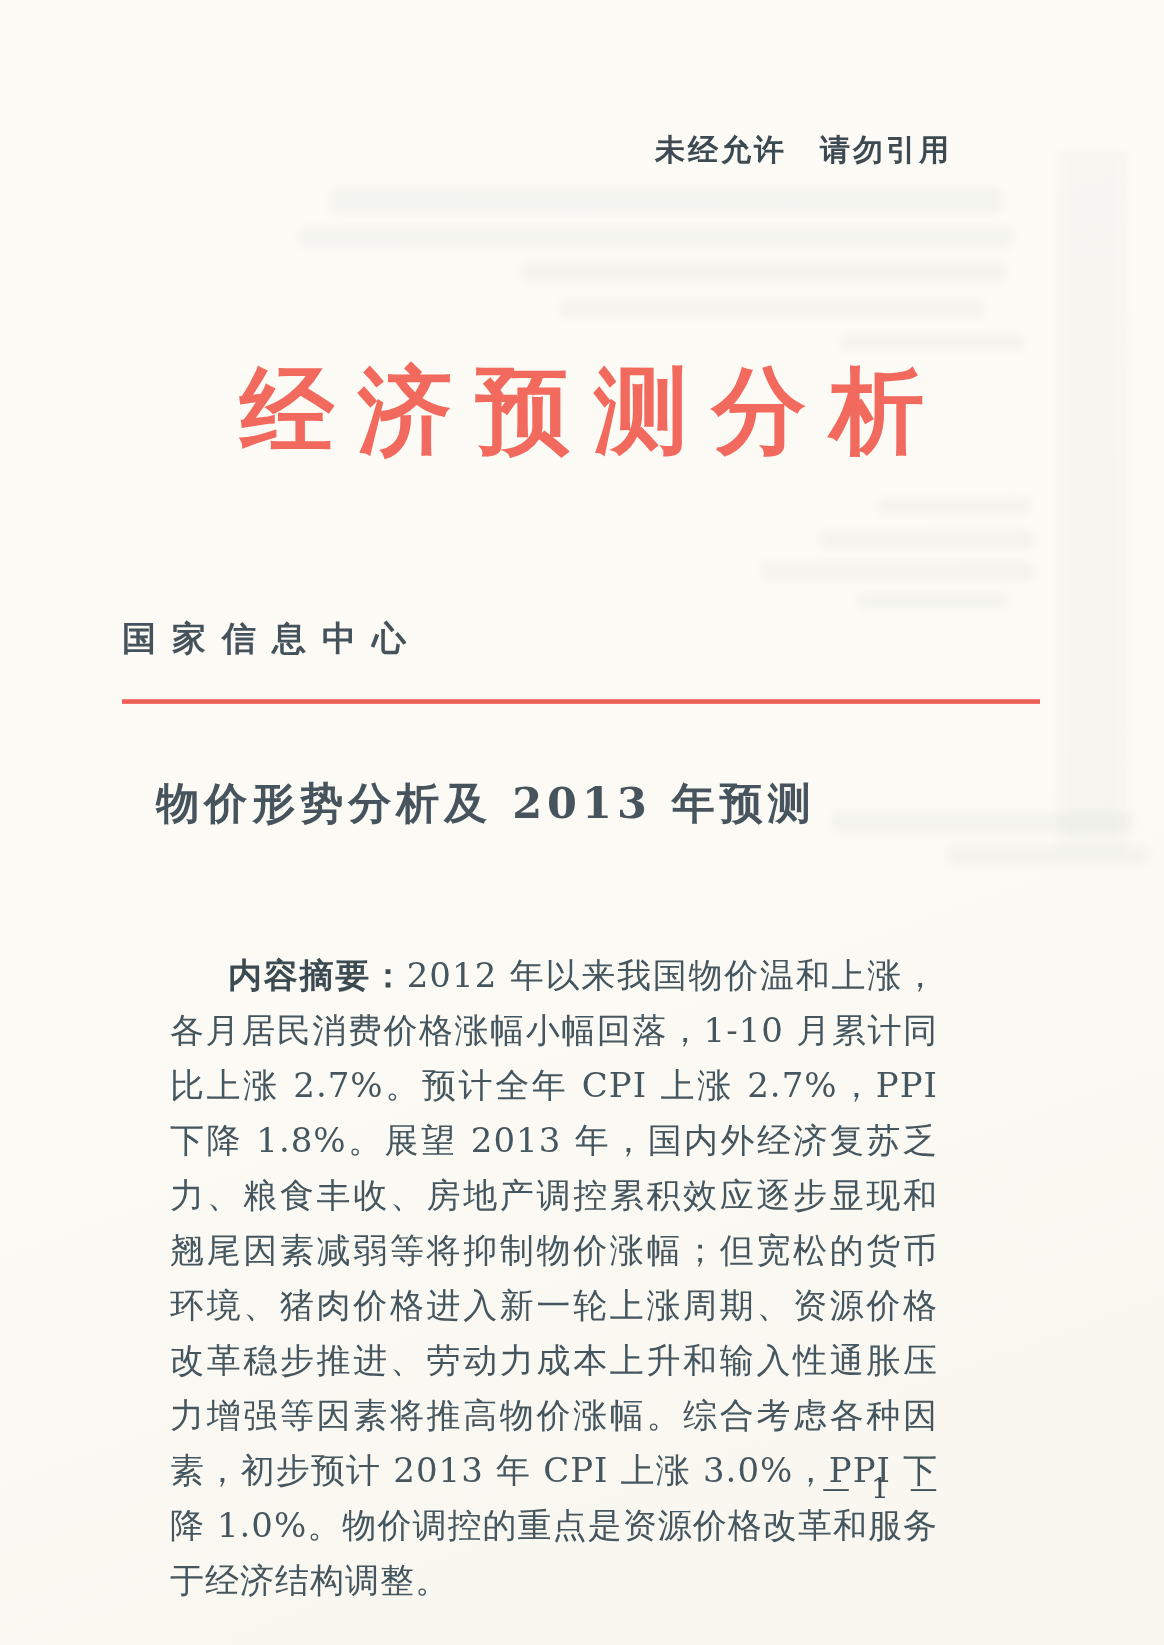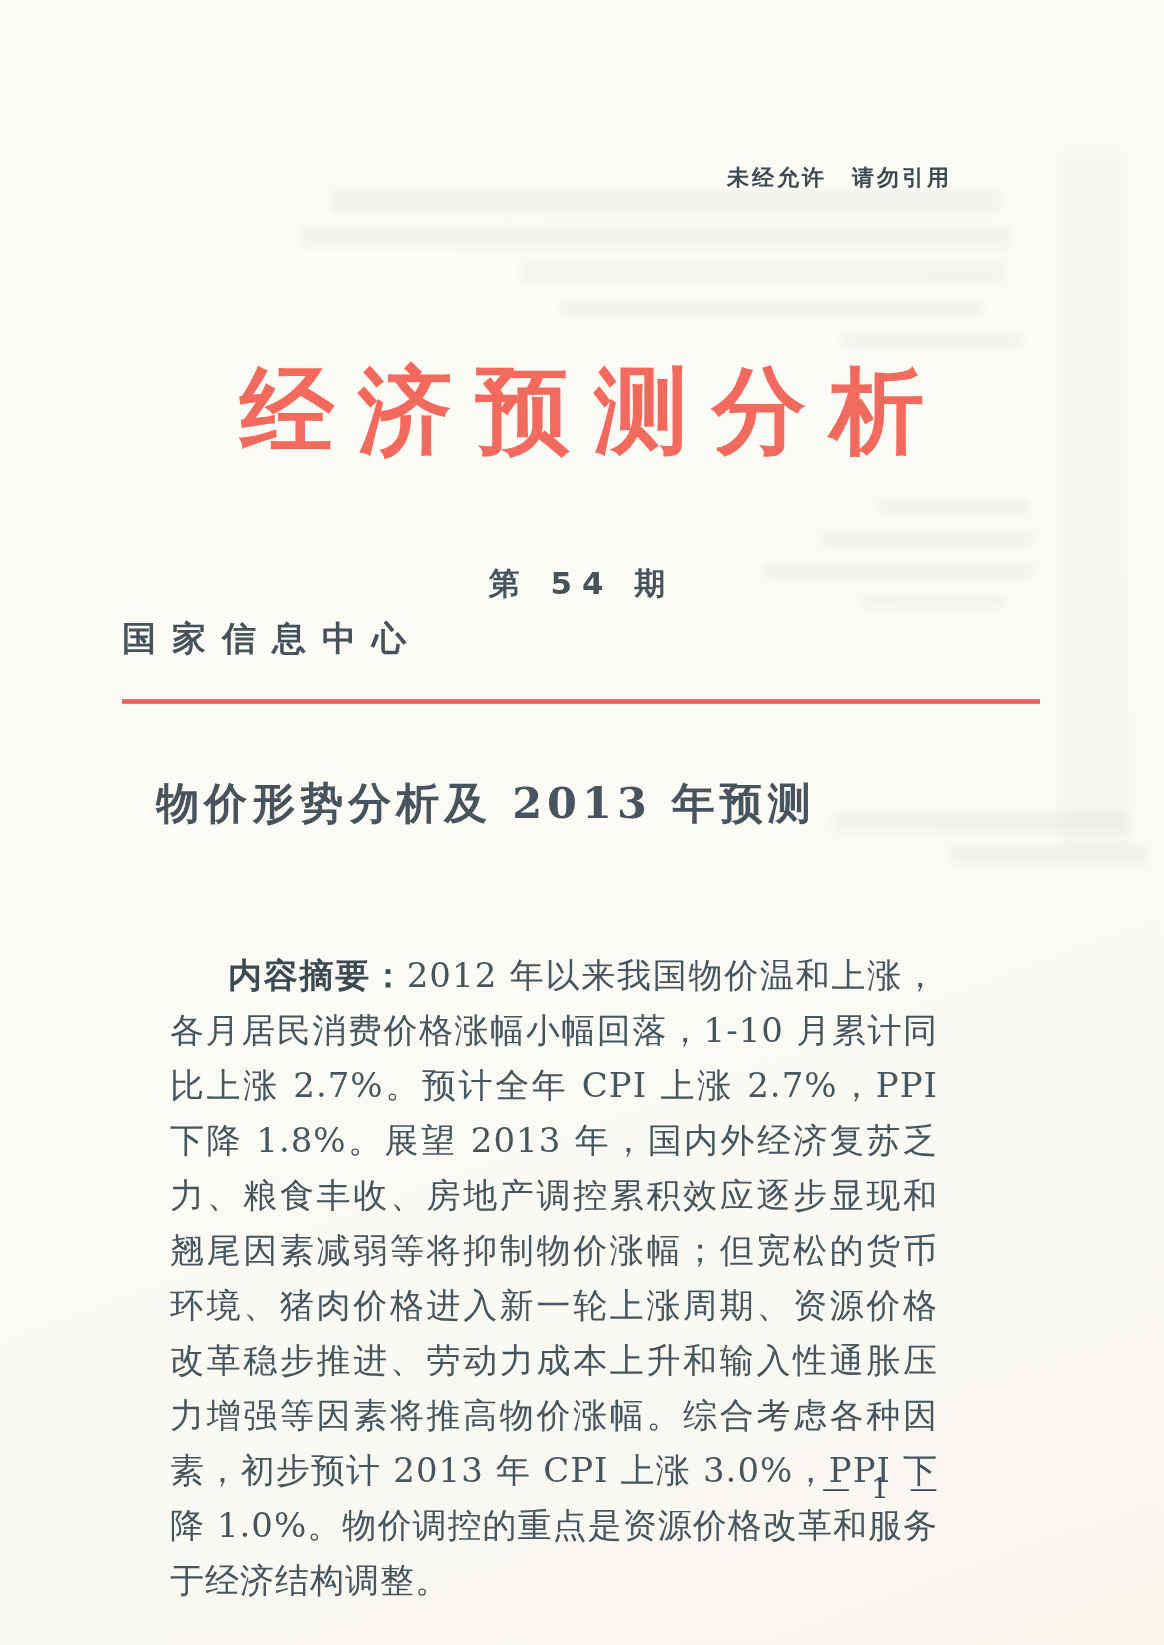--- a/index.html
+++ b/index.html
@@ -22,25 +22,24 @@
     opacity: 0.055;
     filter: blur(4px);
     border-radius: 6px;
   }
 
   .notice {
     position: absolute;
     top: 130px; right: 212px;
     font-family: "DejaVu Sans", "Liberation Sans", sans-serif;
     font-weight: bold;
-    font-size: 22px;
+    font-size: 30px;
     letter-spacing: 3px;
     color: #3d4a52;
     white-space: pre;
-    margin-top: 33px;
   }
 
   .masthead-title {
     position: absolute;
     top: 348px; left: 0; width: 1164px;
     text-align: center;
     font-family: "DejaVu Sans", "Liberation Sans", sans-serif;
     font-weight: 900;
     font-size: 94px;
     letter-spacing: 24px;
@@ -137,21 +136,20 @@
   <div class="ghost" style="top:562px; left:762px; width:272px; height:18px;"></div>
   <div class="ghost" style="top:594px; left:858px; width:150px; height:14px;"></div>
   <div class="ghost" style="top:812px; left:832px; width:300px; height:20px;"></div>
   <div class="ghost" style="top:846px; left:948px; width:200px; height:18px;"></div>
   <div class="ghost" style="top:150px; left:1058px; width:70px; height:700px; opacity:0.03;"></div>
 
   <div class="notice">未经允许　请勿引用</div>
 
   <div class="masthead-title">经济预测分析</div>
 
-  <div class="issue">第 54 期</div>
 
   <div class="info-row">
     <span class="org">国家信息中心</span>
   </div>
 
   <div class="red-rule"></div>
 
   <div class="article-title">物价形势分析及 2013 年预测</div>
 
   <div class="abstract">

